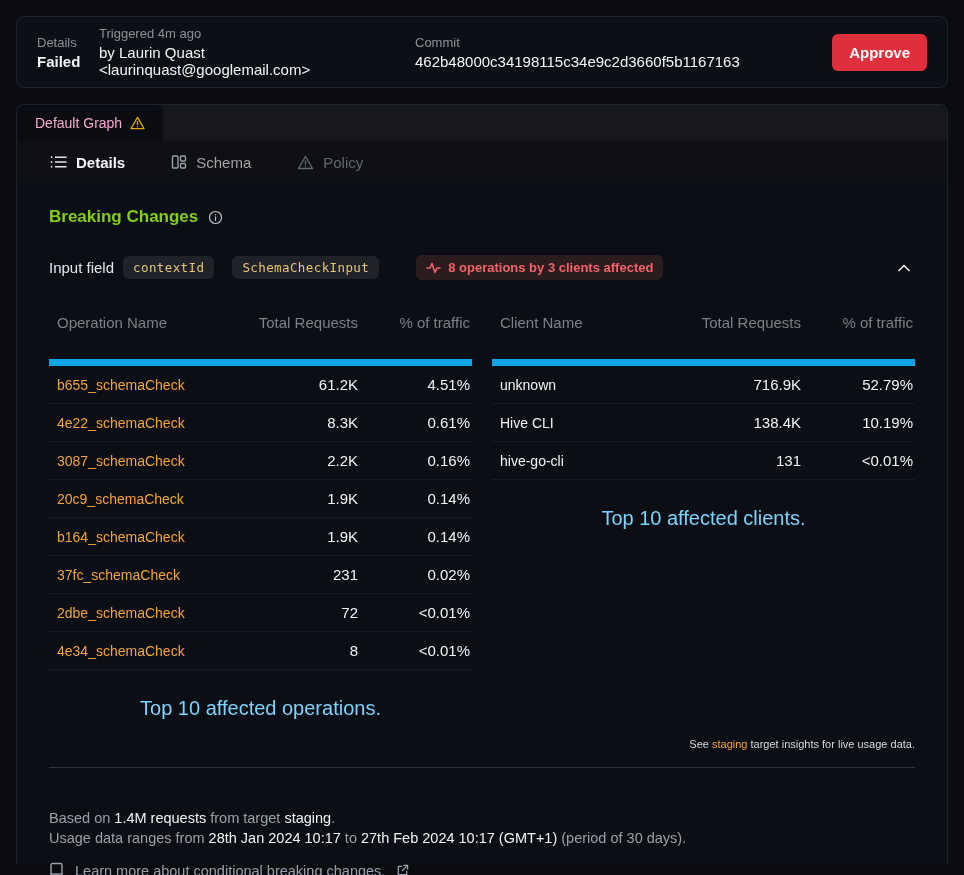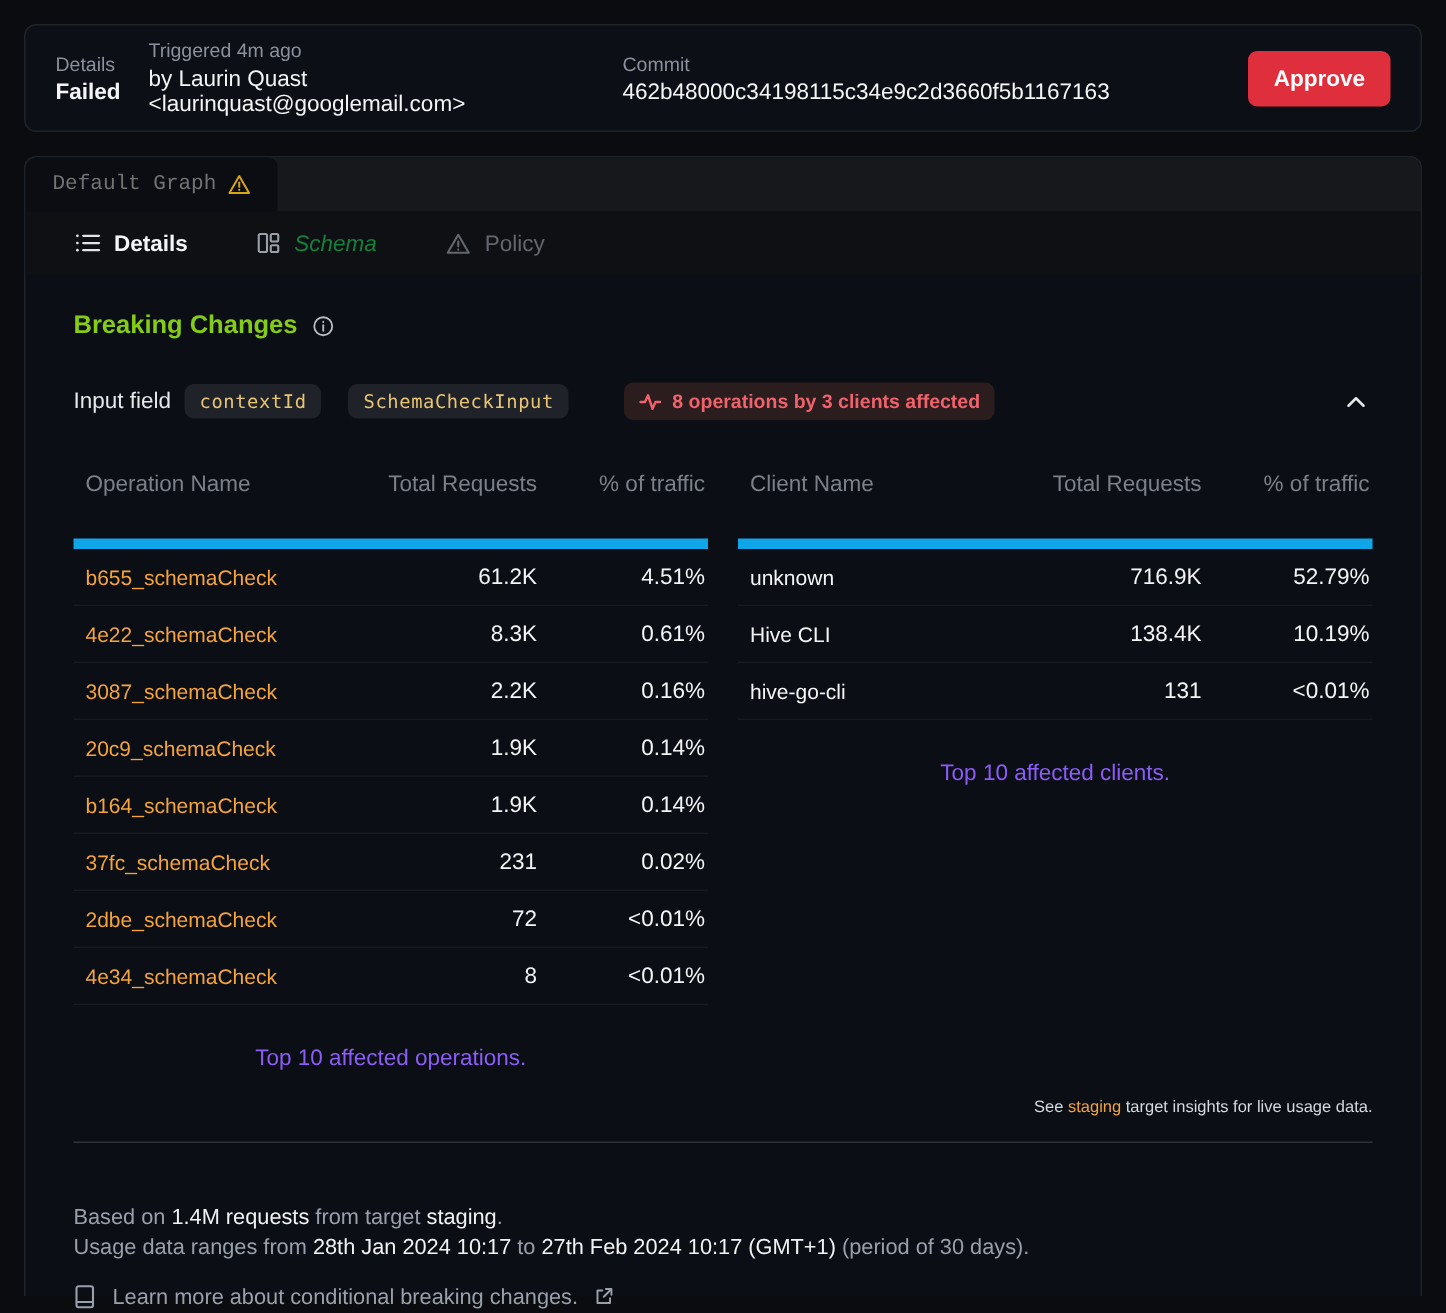--- a/index.html
+++ b/index.html
@@ -38,29 +38,29 @@
     border-radius:8px 8px 0 0;
     height:760px;
   }
   .graph-strip{
     background:#17181b;height:36px;border-radius:8px 8px 0 0;
     display:flex;align-items:stretch;
   }
   .graph-tab{
     background:#0b0d12;display:flex;align-items:center;gap:8px;
     padding:0 18px;border-top-left-radius:8px;border-top-right-radius:6px;
-    font-size:14px;color:#737373;cursor:pointer;font-family:Liberation Mono, monospace;
+    font-size:14px;color:#f9a8d4;cursor:pointer;
   }
   .nav-strip{
     background:#0f1013;height:42px;display:flex;align-items:center;
     padding-left:33px;gap:46px;
   }
   .nav-tab{display:flex;align-items:center;gap:9px;font-size:15px;cursor:pointer;}
   .nav-tab.active{color:#f4f5f7;font-weight:600;}
-  .nav-tab.idle{color:#15803d;font-style:italic;}
+  .nav-tab.idle{color:#a3a3a3;}
   .nav-tab.dim{color:#62666e;}
 
   
   .content{padding:0 32px;}
   .bc-heading-row{margin-top:24px;display:flex;align-items:center;gap:10px;}
   .bc-heading{font-size:17px;font-weight:700;color:#84cc16;margin:0;}
 
   .change-row{margin-top:28px;display:flex;align-items:center;font-size:15px;color:#e5e7eb;}
   .code-chip{
     font-family:"DejaVu Sans Mono", monospace;font-size:12.5px;letter-spacing:.4px;
@@ -80,21 +80,21 @@
   .thead,.trow{
     display:grid;grid-template-columns:1fr 150px 112px;align-items:center;
   }
   .thead{border-bottom:7px solid #0ea5e9;padding-bottom:28px;padding-top:8px;}
   .thead .cell{font-size:15px;color:#7b8089;}
   .trow{height:37px;border-bottom:1px solid #171a20;}
   .cell{padding-left:8px;}
   .cell.num{text-align:right;font-size:15px;color:#f3f4f6;padding-right:2px;}
   .cell.name{font-size:14px;color:#f4f5f7;}
   .cell.link{color:#f4a43b;cursor:pointer;}
-  .tnote{margin-top:27px;text-align:center;font-size:15px;color:#8b5cf6;}
+  .tnote{margin-top:27px;text-align:center;font-size:20px;color:#7dd3fc;}
   .insights{margin-top:208px;text-align:right;font-size:11px;color:#d6d9de;}
   .insights .lnk{color:#f4a43b;cursor:pointer;}
 
   .divider{border:none;border-top:1px solid #2e333b;margin:17px 0 0 0;}
 
   
   .footer{margin-top:40px;font-size:14.5px;line-height:20px;color:#98a0ab;}
   .footer .white{color:#f2f3f5;}
   .learn-row{
     margin-top:14px;display:flex;align-items:center;gap:11px;

